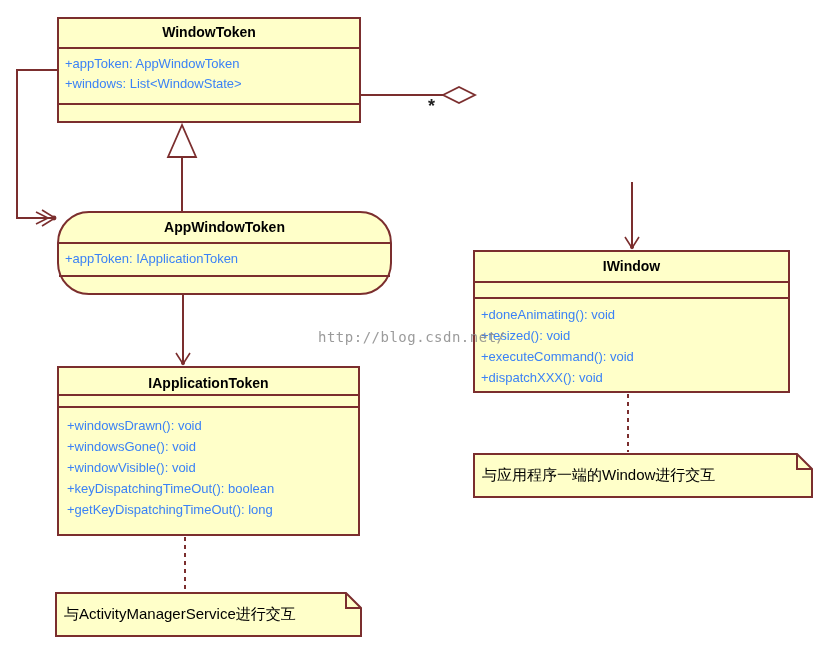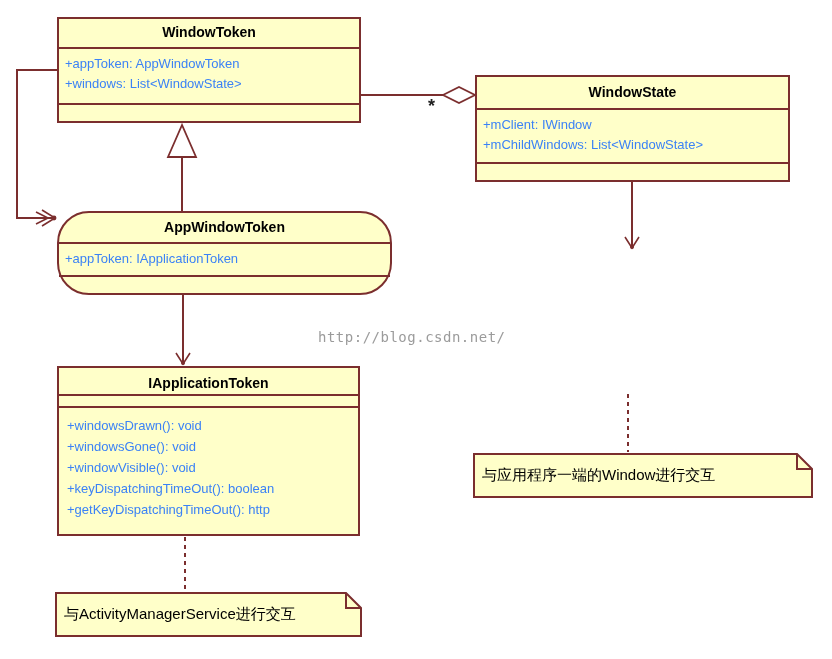--- a/index.html
+++ b/index.html
@@ -86,47 +86,49 @@
 
   <div class="uml-class" style="left:57px; top:17px; width:304px; height:106px;">
     <div class="uml-title" style="height:30px; line-height:27px;">WindowToken</div>
     <div class="uml-compart" style="height:56px;">
       <div class="uml-line">+appToken: AppWindowToken</div>
       <div class="uml-line">+windows: List&lt;WindowState&gt;</div>
     </div>
     <div class="uml-compart last" style="height:16px;"></div>
   </div>
 
-  <div class="uml-class" style="left:475px; top:75px; width:315px; height:107px;">
-    <div class="uml-title" style="height:33px; line-height:30px;">WindowState</div>
-    <div class="uml-compart" style="height:54px;">
-      <div class="uml-line">+mClient: IWindow</div>
-      <div class="uml-line">+mChildWindows: List&lt;WindowState&gt;</div>
-    </div>
-    <div class="uml-compart last" style="height:16px;"></div>
-  </div>
 
   <div class="uml-class" style="left:57px; top:211px; width:335px; height:84px;border-radius:32px;">
     <div class="uml-title" style="height:31px; line-height:28px;">AppWindowToken</div>
     <div class="uml-compart" style="height:33px;">
       <div class="uml-line">+appToken: IApplicationToken</div>
     </div>
     <div class="uml-compart last" style="height:16px;"></div>
   </div>
 
+  <div class="uml-class" style="left:473px; top:250px; width:317px; height:143px;">
+    <div class="uml-title" style="height:31px; line-height:28px;">IWindow</div>
+    <div class="uml-compart" style="height:16px;"></div>
+    <div class="uml-compart last" style="height:92px;">
+      <div class="uml-line m">+doneAnimating(): void</div>
+      <div class="uml-line m">+resized(): void</div>
+      <div class="uml-line m">+executeCommand(): void</div>
+      <div class="uml-line m">+dispatchXXX(): void</div>
+    </div>
+  </div>
 
   <div class="uml-class" style="left:57px; top:366px; width:303px; height:170px;">
     <div class="uml-title" style="height:28px; line-height:30px;">IApplicationToken</div>
     <div class="uml-compart" style="height:12px;"></div>
     <div class="uml-compart last" style="height:121px; padding-top:7px;padding-left:8px;">
       <div class="uml-line m">+windowsDrawn(): void</div>
       <div class="uml-line m">+windowsGone(): void</div>
       <div class="uml-line m">+windowVisible(): void</div>
       <div class="uml-line m">+keyDispatchingTimeOut(): boolean</div>
-      <div class="uml-line m">+getKeyDispatchingTimeOut(): http</div>
+      <div class="uml-line m">+getKeyDispatchingTimeOut(): long</div>
     </div>
   </div>
 
   <div class="mult-label" style="left:428px; top:96px;">*</div>
 
   <div class="uml-note" style="left:55px; top:592px; width:307px; height:45px;">
     <svg width="307" height="45" viewBox="0 0 307 45" xmlns="http://www.w3.org/2000/svg">
       <polygon points="1,1 291,1 306,16 306,44 1,44" fill="#ffffc9" stroke="#7b2e2e" stroke-width="2"></polygon>
       <polyline points="291,1 291,16 306,16" fill="none" stroke="#7b2e2e" stroke-width="2"></polyline>
     </svg>

